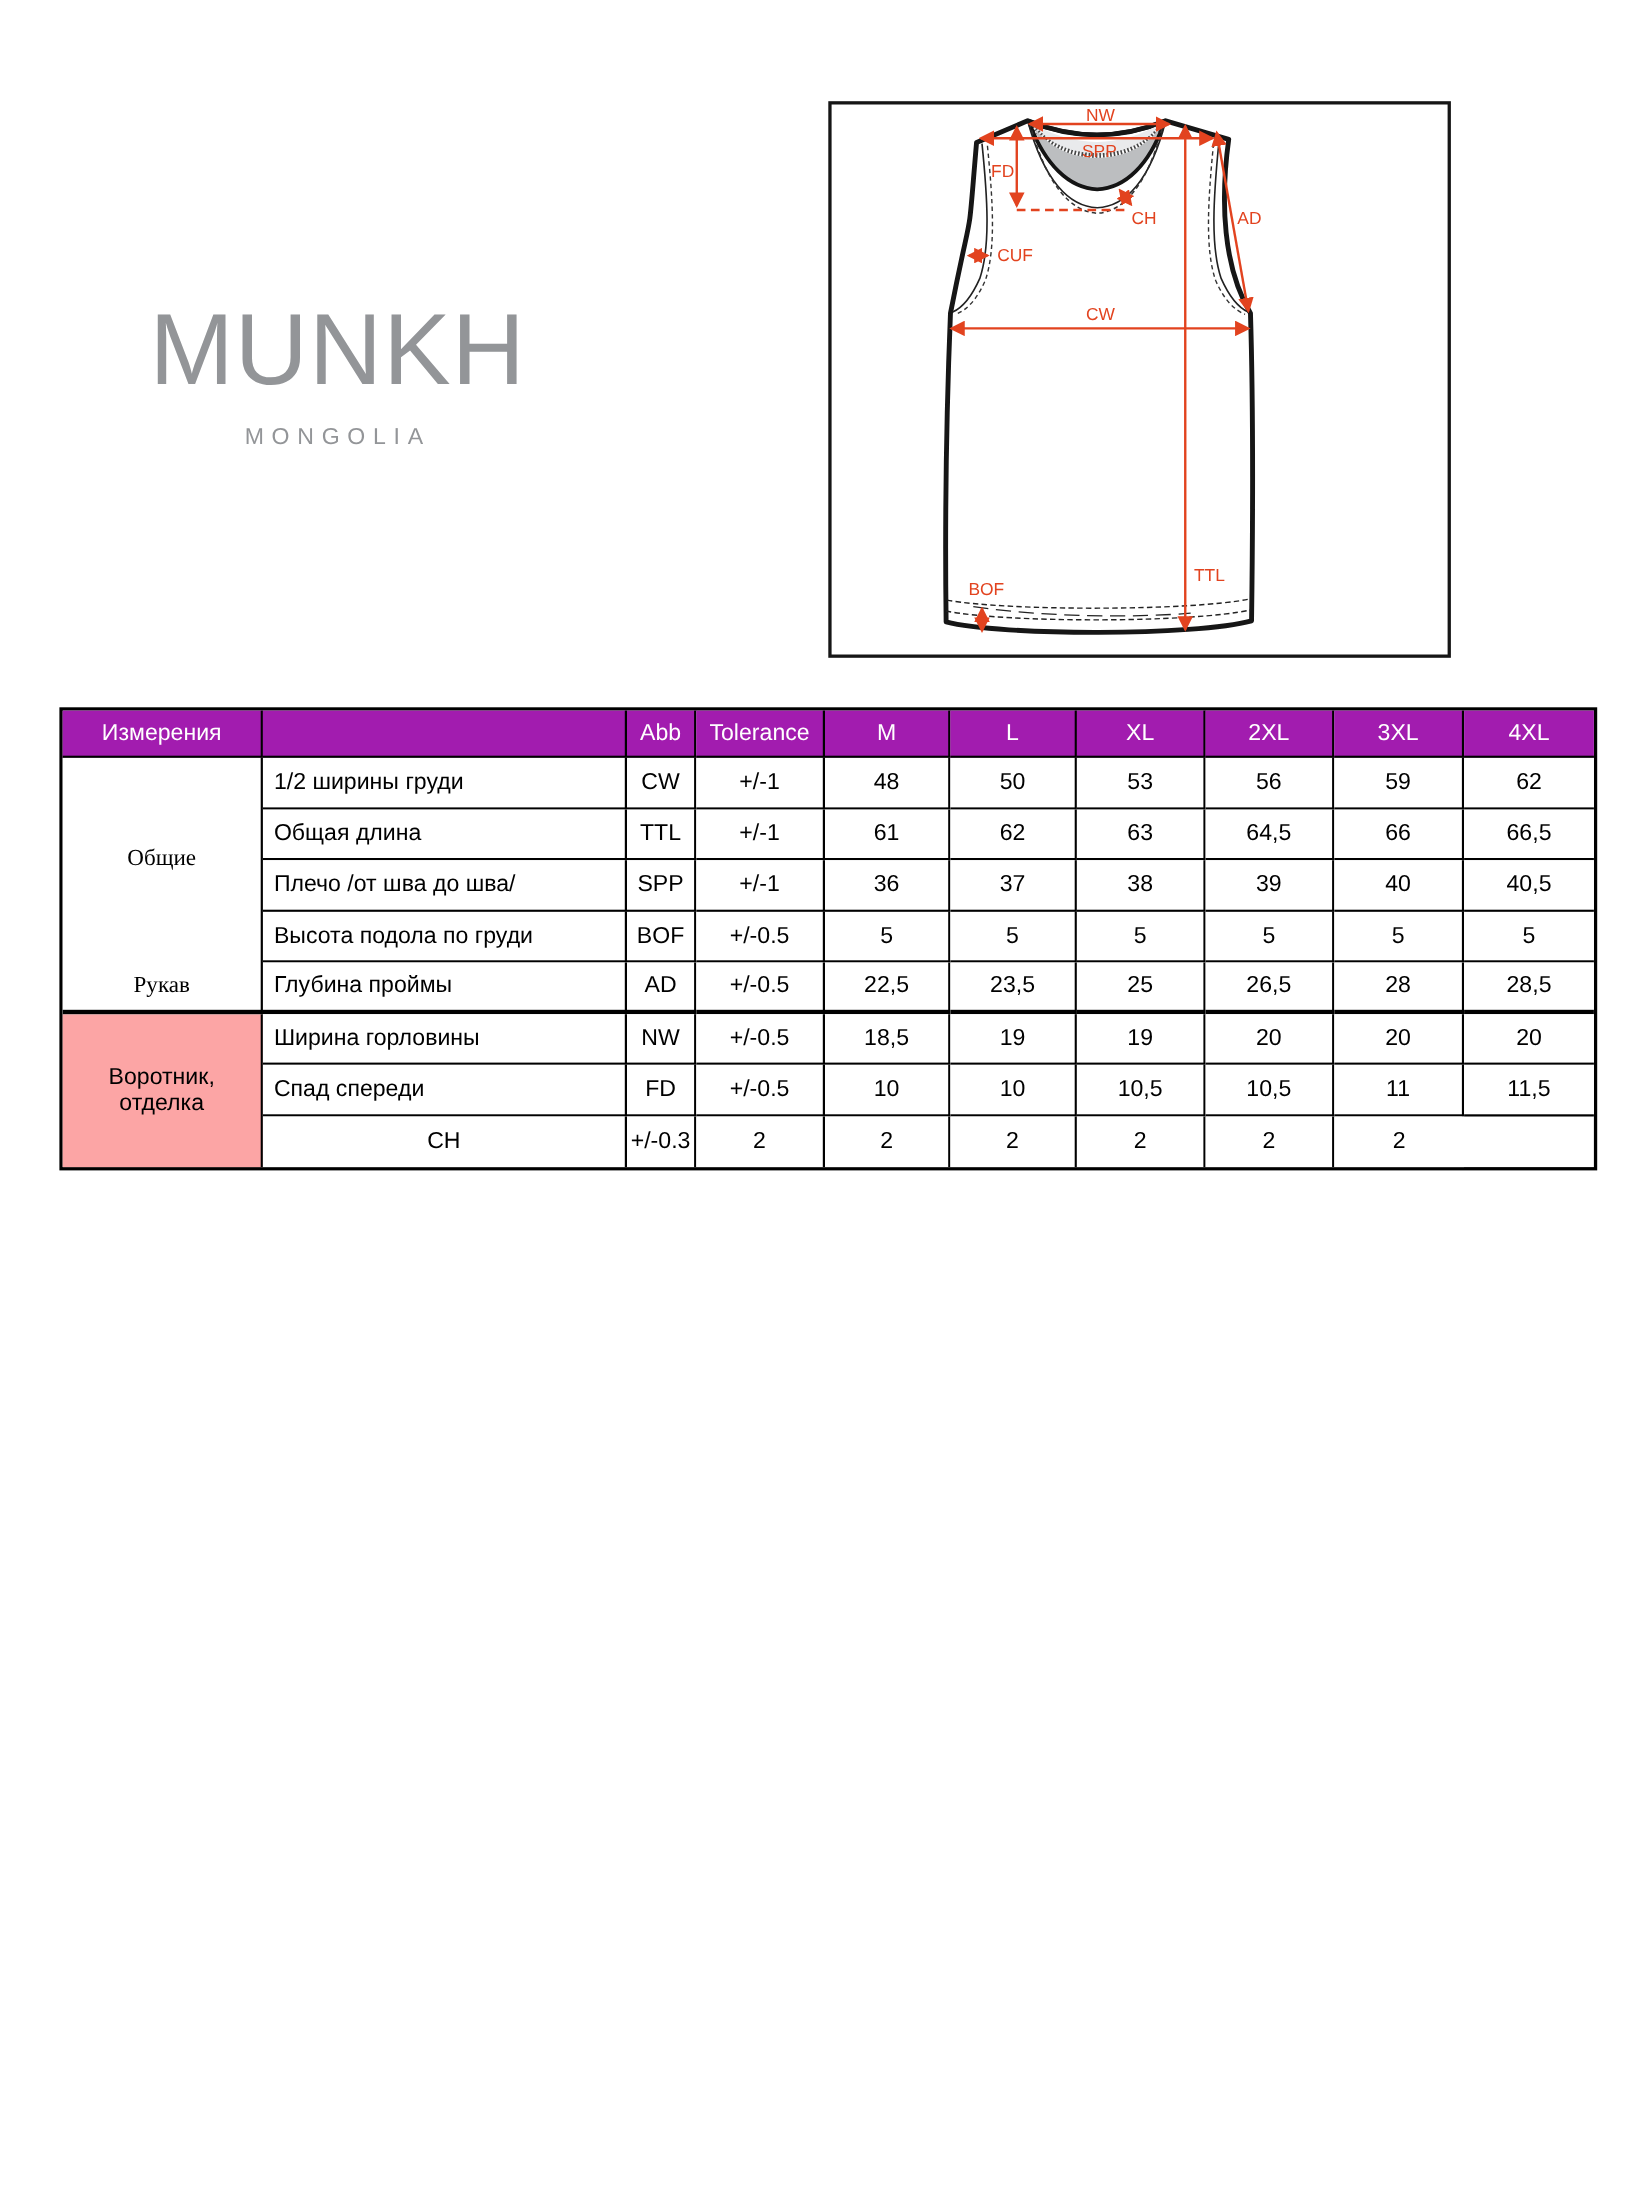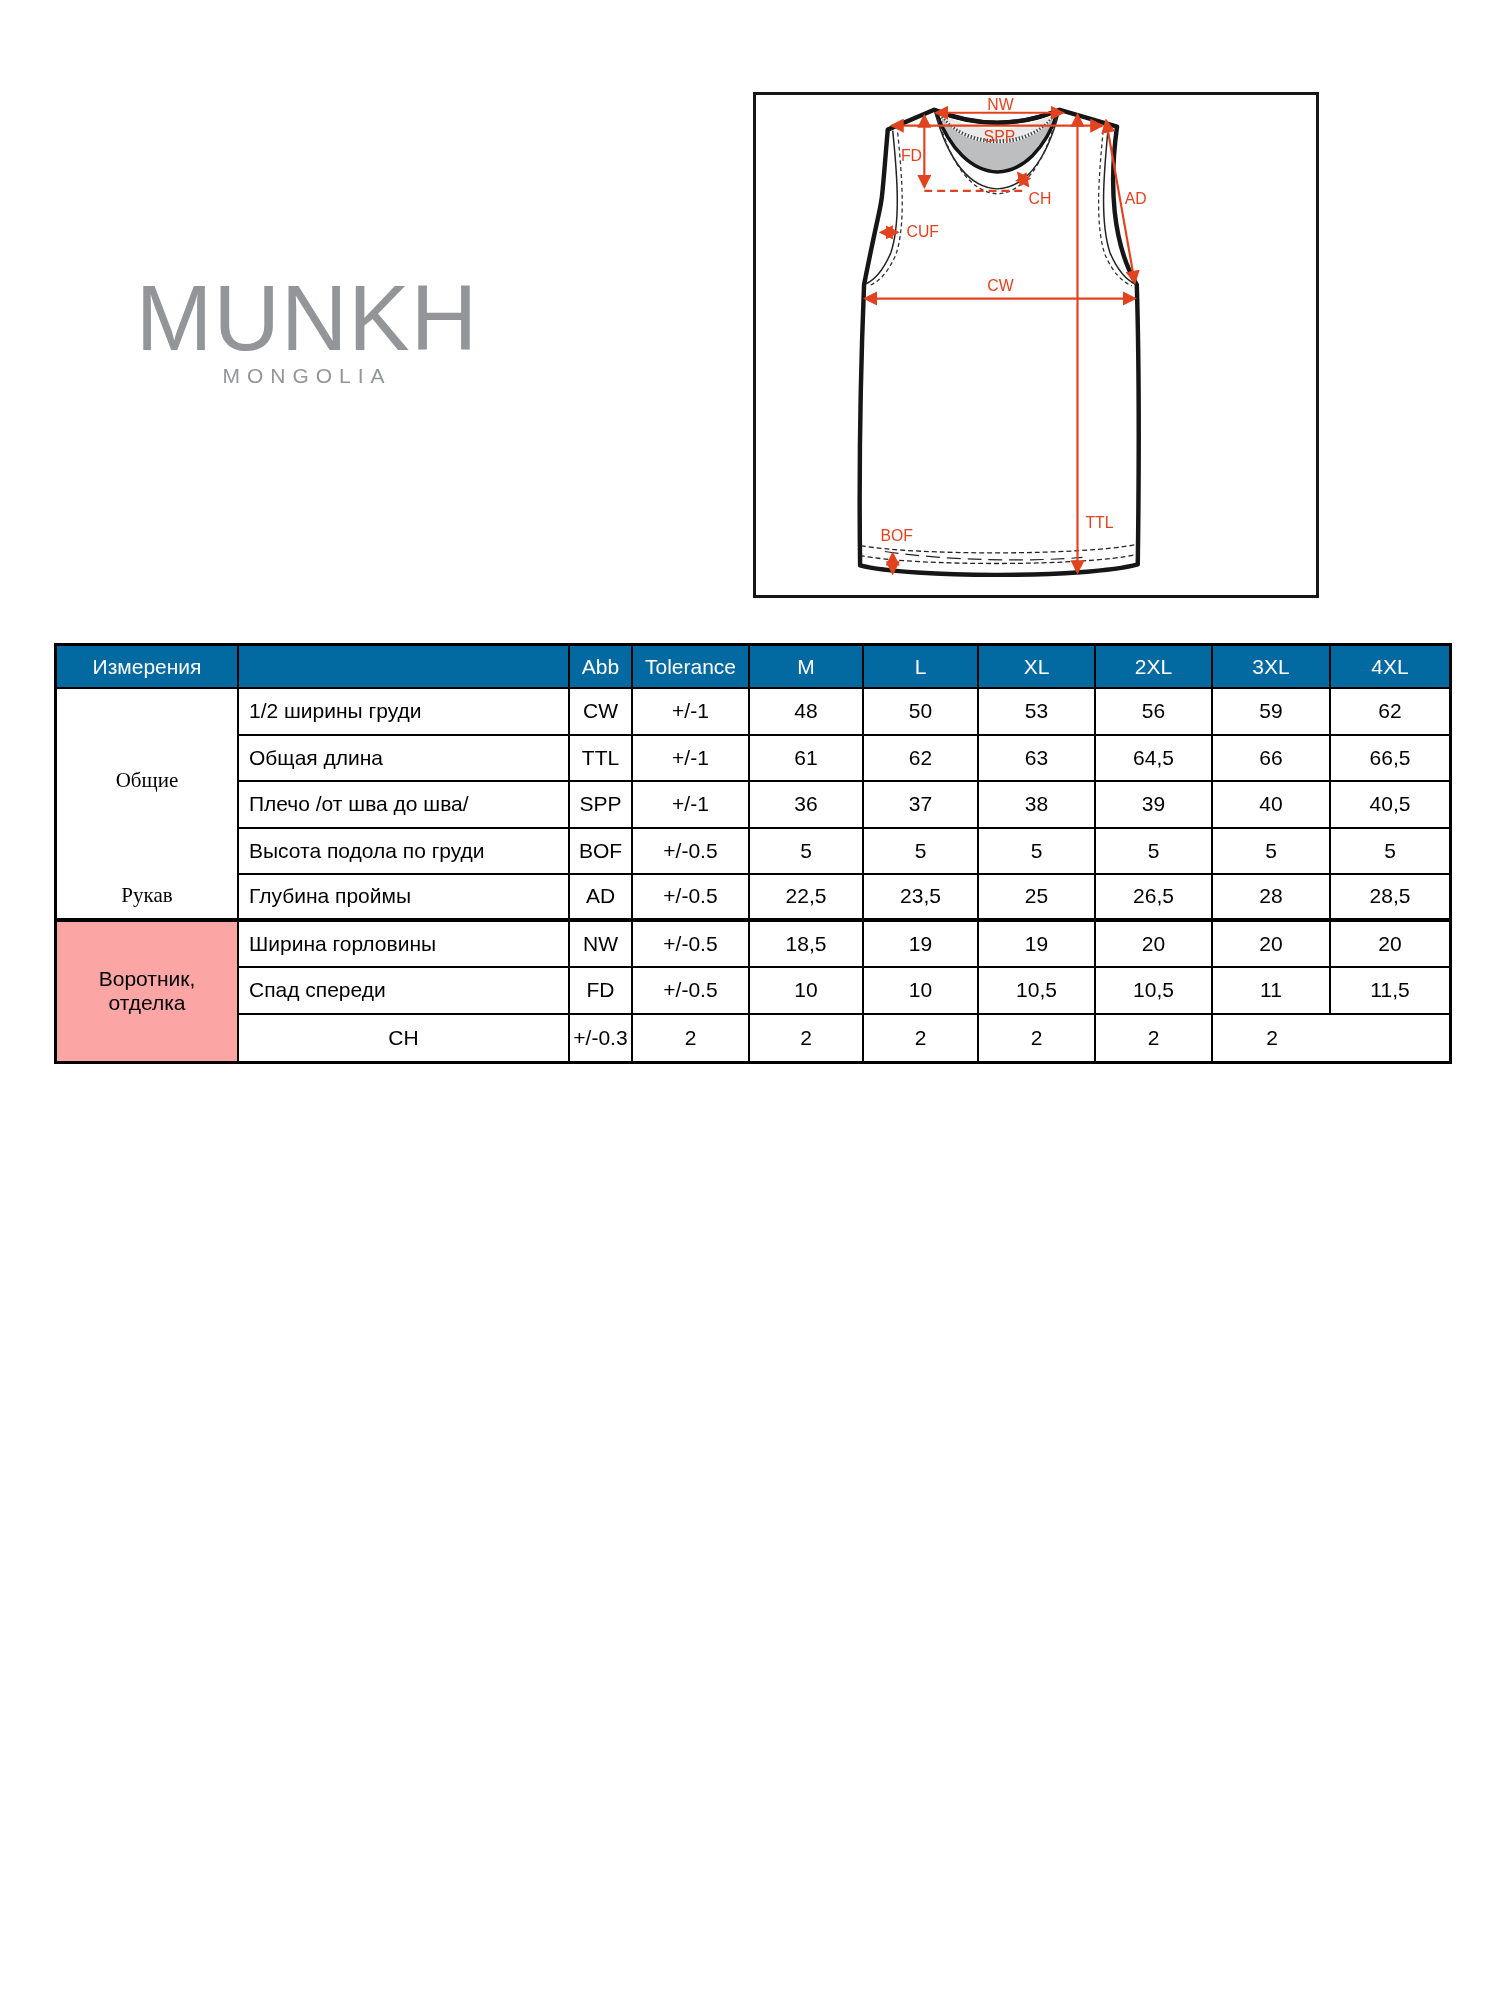--- a/index.html
+++ b/index.html
@@ -2,38 +2,38 @@
 <html><head>
 <meta charset="utf-8">
 <style>
   html,body{margin:0;padding:0;background:#fff;}
   #page{position:relative;width:1500px;height:2000px;background:#ffffff;overflow:hidden;
         font-family:"Liberation Sans",sans-serif;color:#000;}
 
   
   .logo{position:absolute;left:133px;top:272px;width:348px;text-align:center;color:#939598;}
   .logo .brand{font-size:92px;line-height:1;letter-spacing:1px;font-weight:400;text-align:center;}
-  .logo .country{font-size:21px;letter-spacing:7px;margin-top:0;font-weight:400;}
+  .logo .country{font-size:21px;letter-spacing:7px;margin-top:22px;font-weight:400;}
 
   
   .dbox{position:absolute;left:753px;top:92px;width:566px;height:506px;
         border:3px solid #161616;box-sizing:border-box;background:#fff;}
   .dbox svg{display:block;width:100%;height:100%;}
   .dlabel{font-family:"Liberation Sans",sans-serif;font-size:16px;fill:#e2431f;}
 
   
   .tbl{position:absolute;left:54px;top:643px;width:1398px;height:421px;box-sizing:border-box;
        border:3px solid #000;display:grid;background:#fff;
        grid-template-columns:182px 331px 63px 117px 114px 115px 117px 117px 118px 118px;
        grid-template-rows:43px repeat(8,46.5px);
        font-size:21px;}
   .c{box-sizing:border-box;border-right:2px solid #000;border-bottom:2px solid #000;
      display:flex;align-items:center;justify-content:center;background:#fff;}
   .name{justify-content:flex-start;padding-left:10px;}
-  .hc{box-sizing:border-box;background:#0369a1;color:#fff;border-right:2px solid #000;border-bottom:2px solid #000;
+  .hc{box-sizing:border-box;background:#a21caf;color:#fff;border-right:2px solid #000;border-bottom:2px solid #000;
       display:flex;align-items:center;justify-content:center;}
   .ce{border-right:none;text-align:right;}
   .re{border-bottom:none;}
   .sep{border-bottom-width:4px;}
   .grp{position:relative;box-sizing:border-box;border-right:2px solid #000;border-bottom:4px solid #000;background:#fff;}
   .grp .gl{position:absolute;left:0;right:0;text-align:center;transform:translateY(-50%);font-family:Liberation Serif, serif;}
   .grp2{box-sizing:border-box;border-right:2px solid #000;border-bottom:none;background:#fca5a5;
         display:flex;align-items:center;justify-content:center;text-align:center;white-space:pre-line;}
 </style>
 </head>

